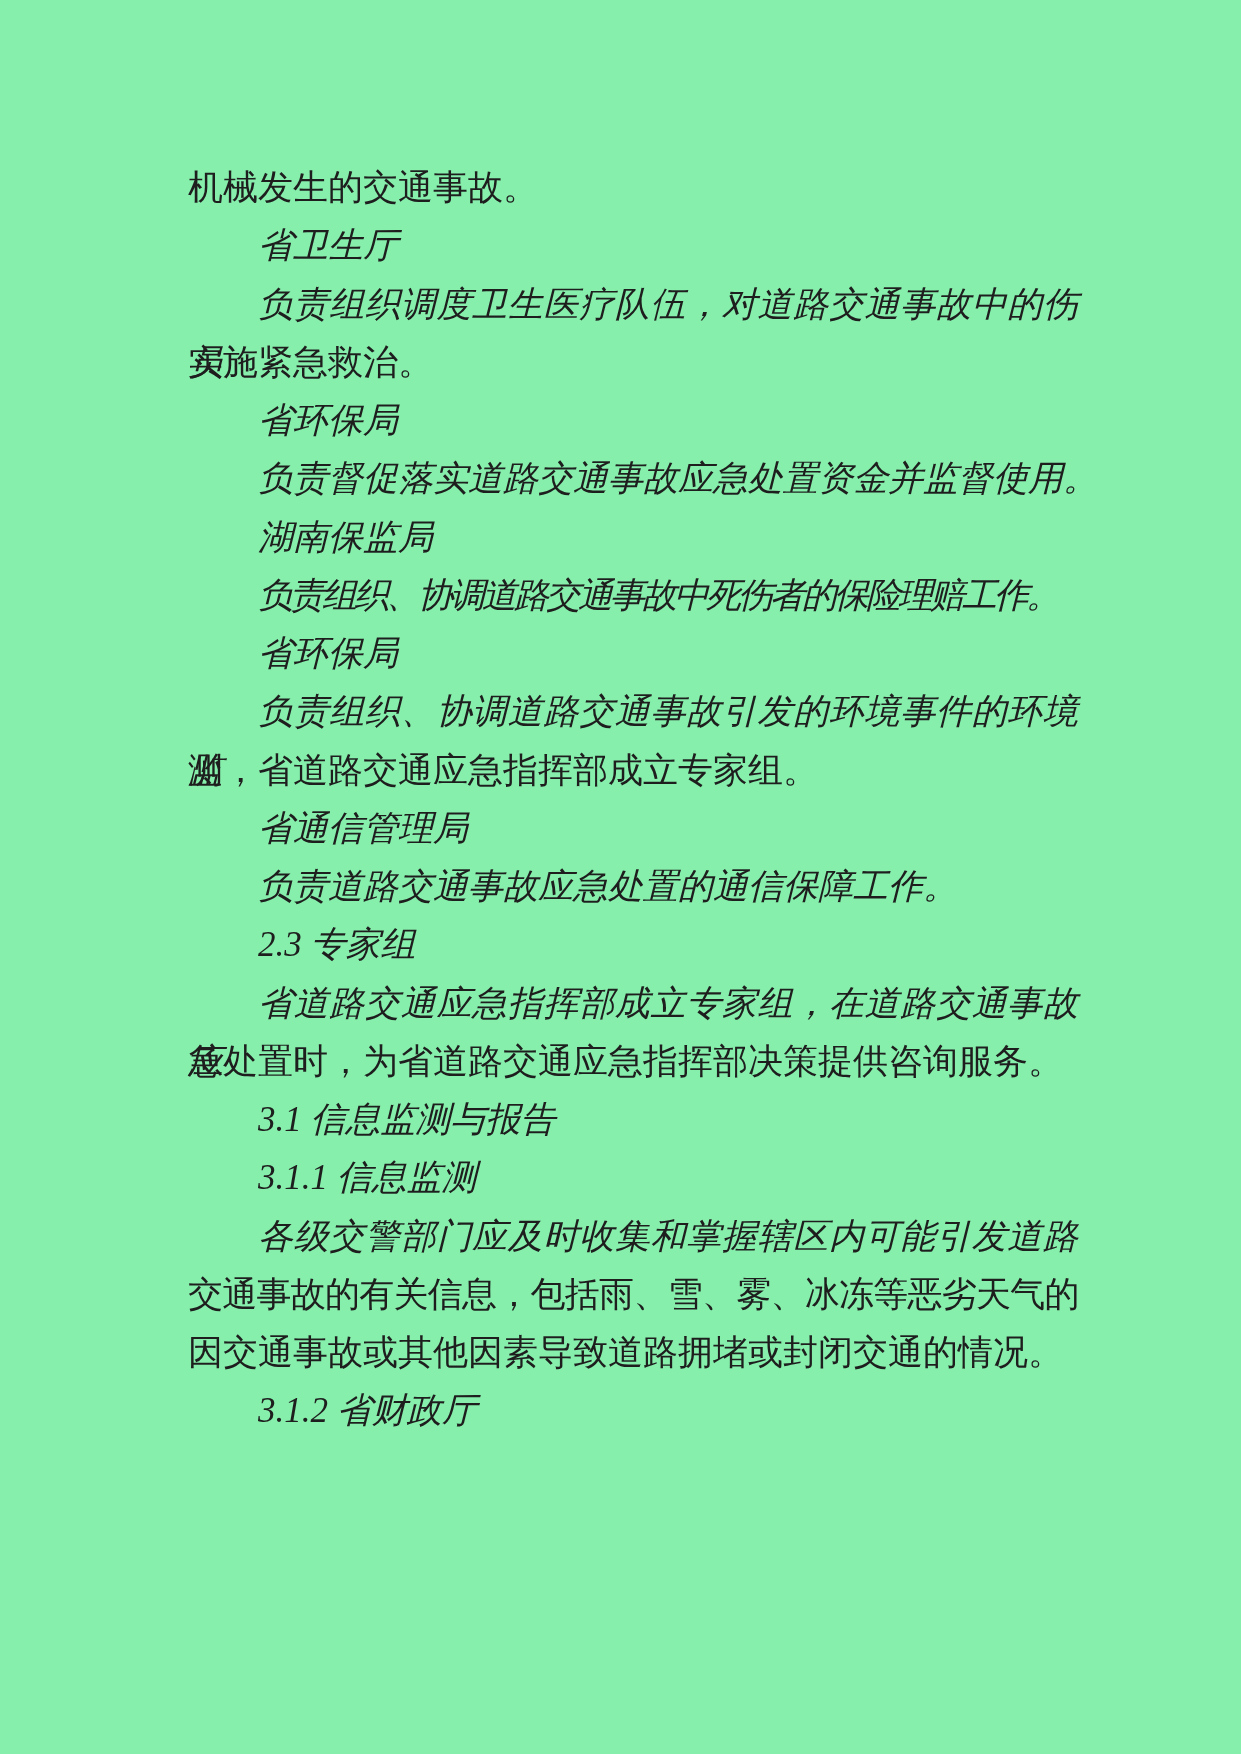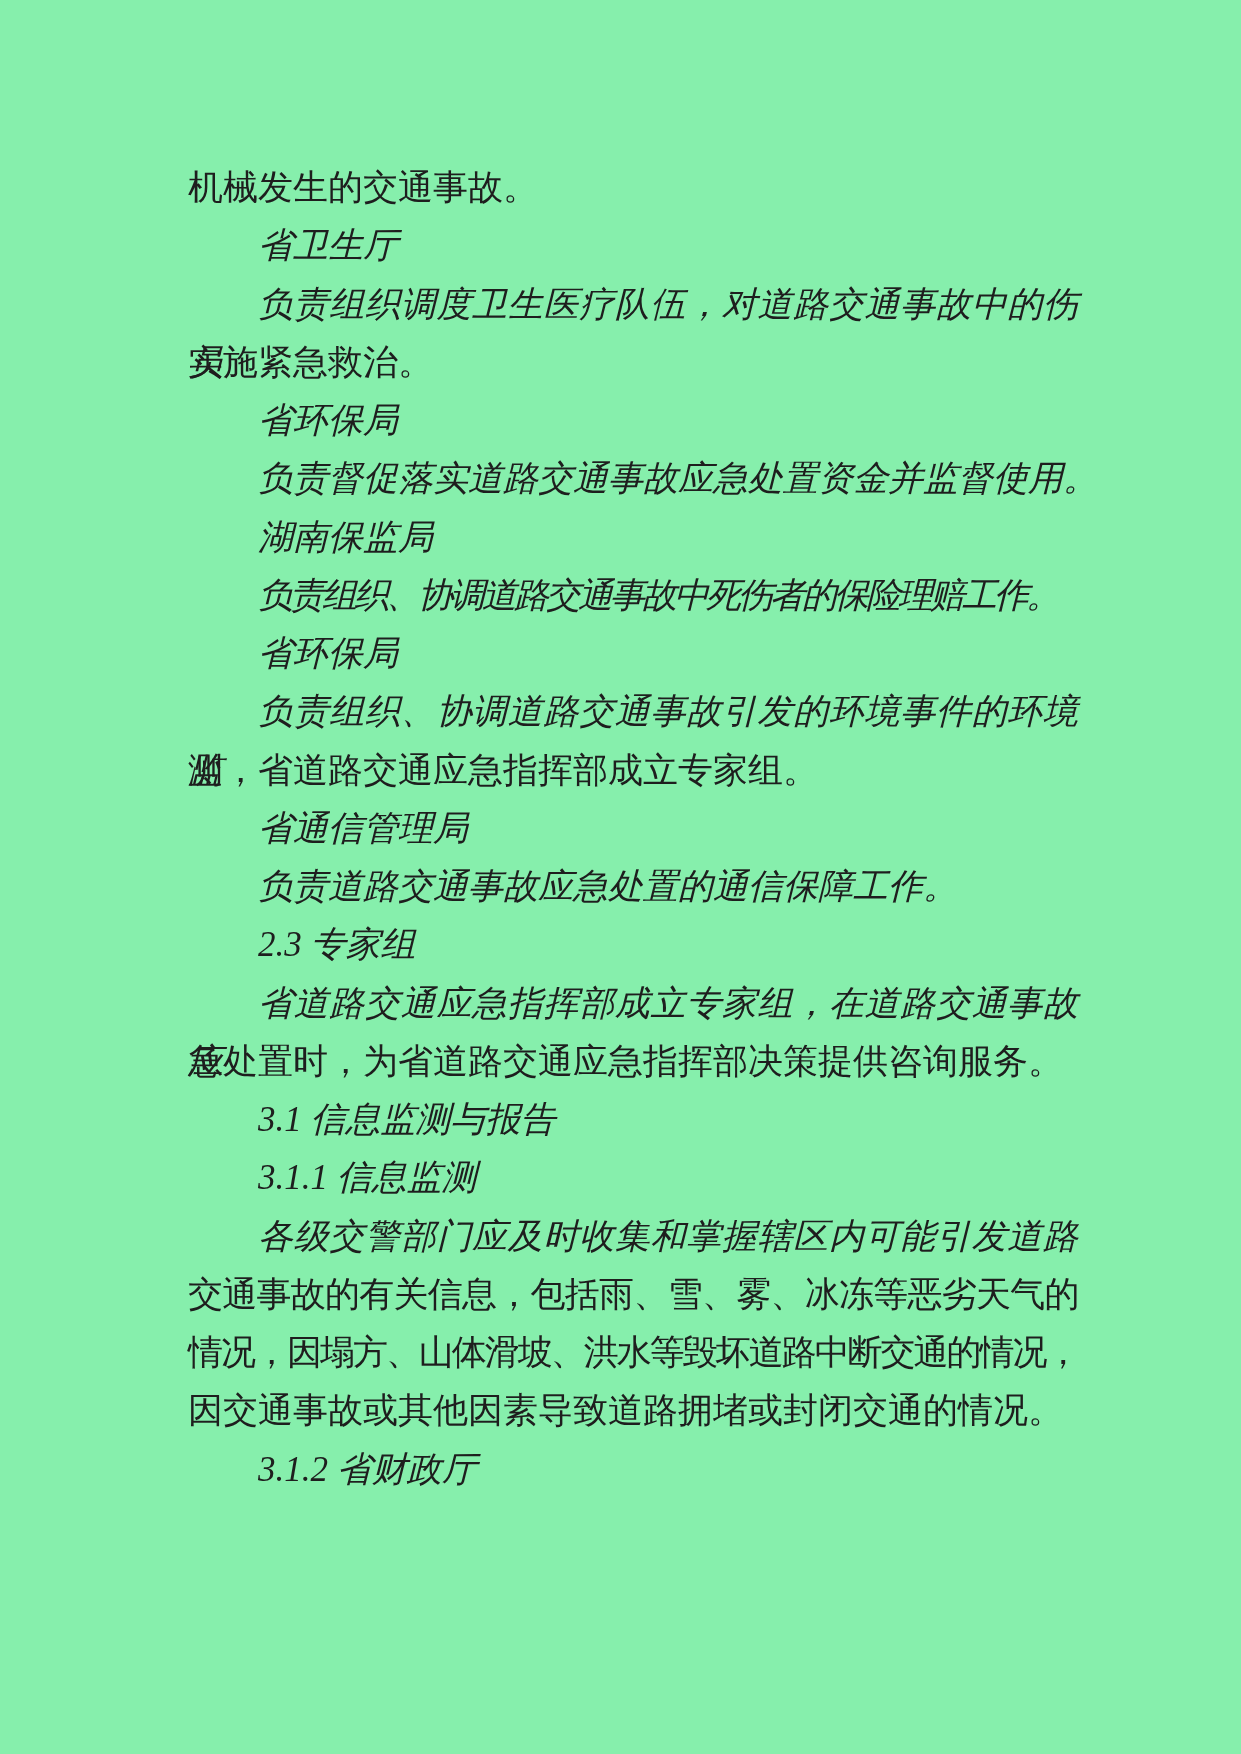--- a/index.html
+++ b/index.html
@@ -50,17 +50,16 @@
       <div class="line">测，省道路交通应急指挥部成立专家组。</div>
       <div class="line indent">省通信管理局</div>
       <div class="line indent">负责道路交通事故应急处置的通信保障工作。</div>
       <div class="line indent">2.3 专家组</div>
       <div class="line indent j">省道路交通应急指挥部成立专家组，在道路交通事故应</div>
       <div class="line">急处置时，为省道路交通应急指挥部决策提供咨询服务。</div>
       <div class="line indent">3.1 信息监测与报告</div>
       <div class="line indent">3.1.1 信息监测</div>
       <div class="line indent j">各级交警部门应及时收集和掌握辖区内可能引发道路</div>
       <div class="line j" style="letter-spacing: -1.5px;">交通事故的有关信息，包括雨、雪、雾、冰冻等恶劣天气的</div>
-      <div class="line j" style="letter-spacing: -2.5px;">情况，因塌方、山体滑坡、洪水等毁坏道路中断交通的情况，</div>
       <div class="line">因交通事故或其他因素导致道路拥堵或封闭交通的情况。</div>
       <div class="line indent">3.1.2 省财政厅</div>
     </div>
 </div>
 
 </body></html>

